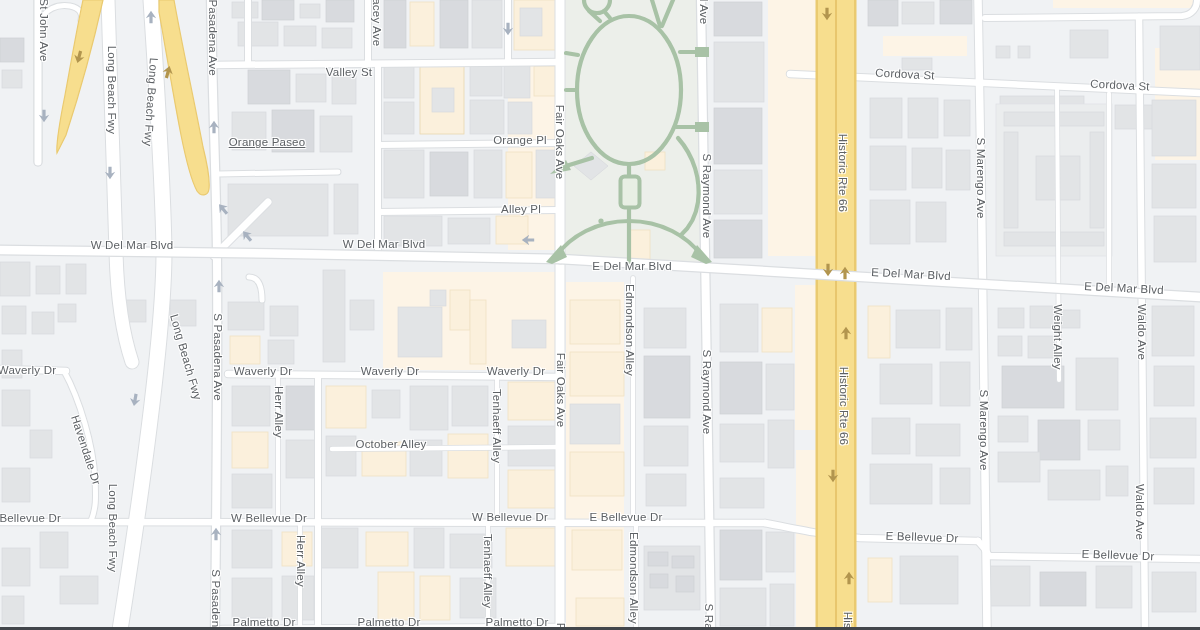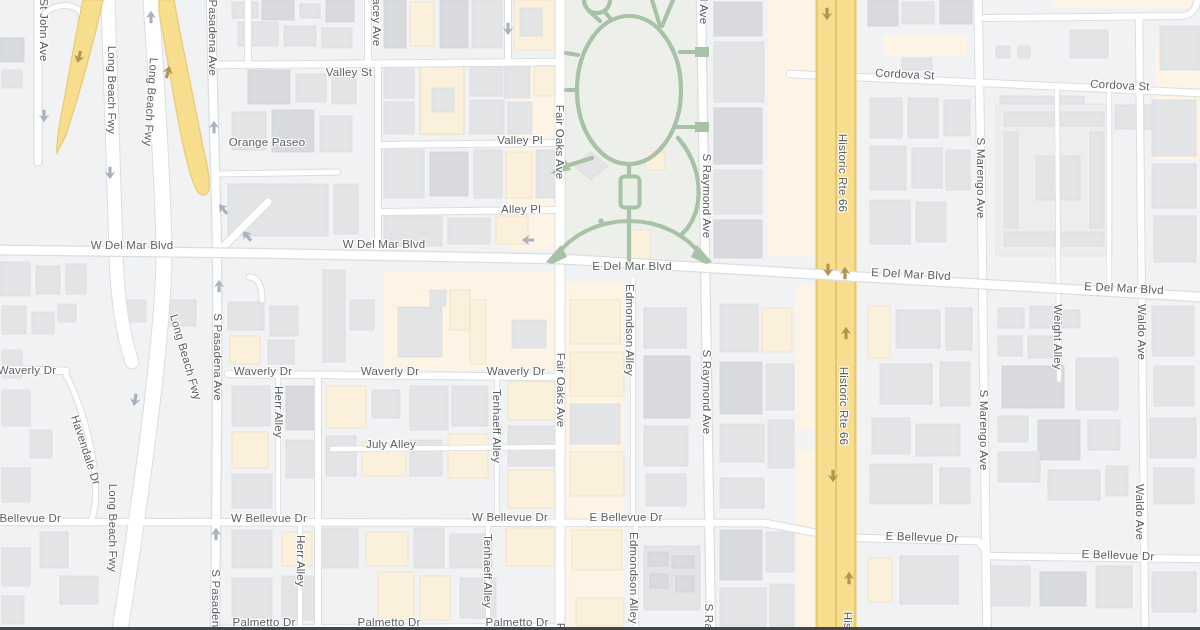--- a/index.html
+++ b/index.html
@@ -423,22 +423,22 @@
   </g>
 </svg>
 
 <div id="labels">
       <span class="street-label" style="left: -31px; top: 22px; transform: rotate(90deg);">St John Ave</span>
       <span class="street-label" style="left: 37px; top: 82px; transform: rotate(90deg);">Long Beach Fwy</span>
       <span class="street-label" style="left: 76px; top: 94px; transform: rotate(94deg);">Long Beach Fwy</span>
       <span class="street-label" style="left: 138px; top: 24px; transform: rotate(90deg);">S Pasadena Ave</span>
       <span class="street-label" style="left: 302px; top: 11px; transform: rotate(90deg);">Lacey Ave</span>
       <span class="street-label" style="left: 274px; top: 40px; transform: rotate(0deg); margin-top: 24px;">Valley St</span>
-      <span class="street-label" style="left: 192px; top: 134px; transform: rotate(0deg);">Orange Paseo</span>
-      <span class="street-label" style="left: 445px; top: 132px; transform: rotate(0deg);">Valley Pl</span>
+      <span class="street-label" style="left: 192px; top: 134px; transform: rotate(0deg); text-decoration: underline;">Orange Paseo</span>
+      <span class="street-label" style="left: 445px; top: 132px; transform: rotate(0deg);">Orange Pl</span>
       <span class="street-label" style="left: 446px; top: 201px; transform: rotate(0deg);">Alley Pl</span>
       <span class="street-label" style="left: 485px; top: 134px; transform: rotate(90deg);">Fair Oaks Ave</span>
       <span class="street-label" style="left: 629px; top: -26px; transform: rotate(90deg);">S Raymond Ave</span>
       <span class="street-label" style="left: 632px; top: 188px; transform: rotate(90deg);">S Raymond Ave</span>
       <span class="street-label" style="left: 768px; top: 165px; transform: rotate(90deg);">Historic Rte 66</span>
       <span class="street-label" style="left: 830px; top: 66px; transform: rotate(3deg);">Cordova St</span>
       <span class="street-label" style="left: 1045px; top: 77px; transform: rotate(3deg);">Cordova St</span>
       <span class="street-label" style="left: 906px; top: 170px; transform: rotate(90deg);">S Marengo Ave</span>
       <span class="street-label" style="left: 57px; top: 237px; transform: rotate(0deg);">W Del Mar Blvd</span>
       <span class="street-label" style="left: 309px; top: 236px; transform: rotate(0deg);">W Del Mar Blvd</span>
@@ -449,21 +449,21 @@
       <span class="street-label" style="left: -48px; top: 362px; transform: rotate(0deg);">Waverly Dr</span>
       <span class="street-label" style="left: 188px; top: 363px; transform: rotate(0deg);">Waverly Dr</span>
       <span class="street-label" style="left: 315px; top: 363px; transform: rotate(0deg);">Waverly Dr</span>
       <span class="street-label" style="left: 441px; top: 363px; transform: rotate(0deg);">Waverly Dr</span>
       <span class="street-label" style="left: 11px; top: 442px; transform: rotate(72deg);">Havendale Dr</span>
       <span class="street-label" style="left: 111px; top: 349px; transform: rotate(74deg);">Long Beach Fwy</span>
       <span class="street-label" style="left: 143px; top: 349px; transform: rotate(90deg);">S Pasadena Ave</span>
       <span class="street-label" style="left: 38px; top: 520px; transform: rotate(90deg);">Long Beach Fwy</span>
       <span class="street-label" style="left: 204px; top: 404px; transform: rotate(90deg);">Herr Alley</span>
       <span class="street-label" style="left: 422px; top: 418px; transform: rotate(90deg);">Tenhaeff Alley</span>
-      <span class="street-label" style="left: 316px; top: 436px; transform: rotate(0deg);">July Alley</span>
+      <span class="street-label" style="left: 316px; top: 436px; transform: rotate(0deg);">October Alley</span>
       <span class="street-label" style="left: 486px; top: 382px; transform: rotate(90deg);">Fair Oaks Ave</span>
       <span class="street-label" style="left: 632px; top: 384px; transform: rotate(90deg);">S Raymond Ave</span>
       <span class="street-label" style="left: 769px; top: 398px; transform: rotate(90deg);">Historic Rte 66</span>
       <span class="street-label" style="left: 909px; top: 422px; transform: rotate(90deg);">S Marengo Ave</span>
       <span class="street-label" style="left: 983px; top: 329px; transform: rotate(90deg);">Weight Alley</span>
       <span class="street-label" style="left: 1067px; top: 324px; transform: rotate(90deg);">Waldo Ave</span>
       <span class="street-label" style="left: 1065px; top: 504px; transform: rotate(90deg);">Waldo Ave</span>
       <span class="street-label" style="left: -52px; top: 510px; transform: rotate(0deg);">W Bellevue Dr</span>
       <span class="street-label" style="left: 194px; top: 510px; transform: rotate(0deg);">W Bellevue Dr</span>
       <span class="street-label" style="left: 435px; top: 509px; transform: rotate(0deg);">W Bellevue Dr</span>

